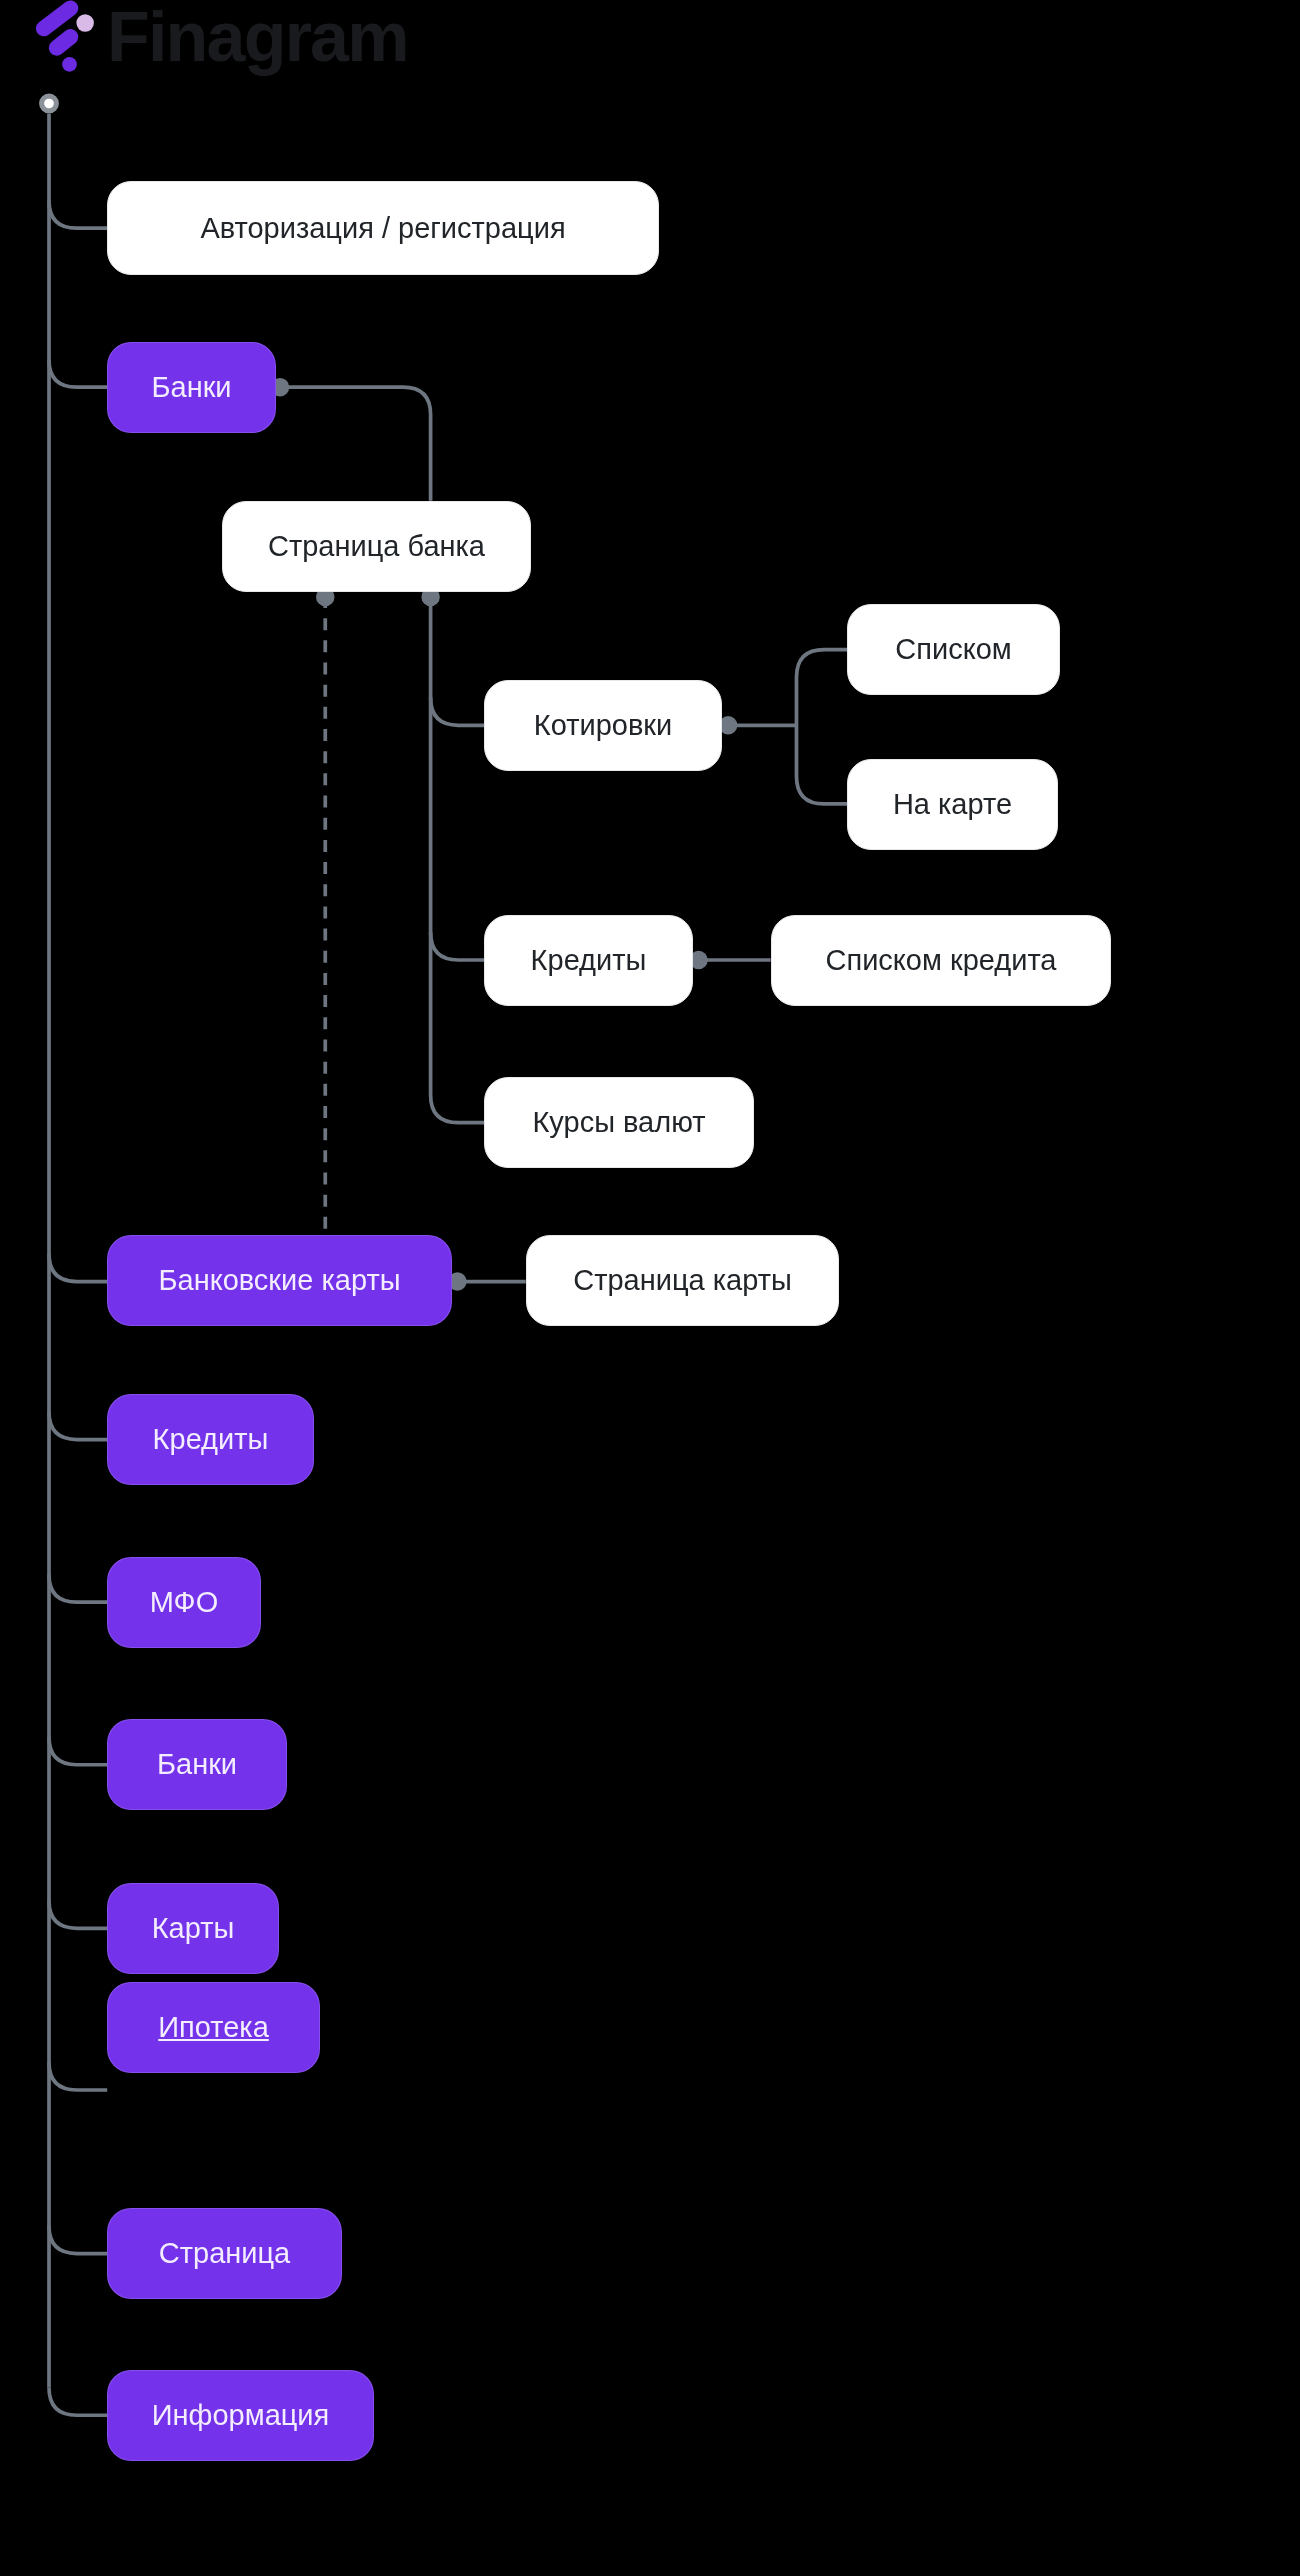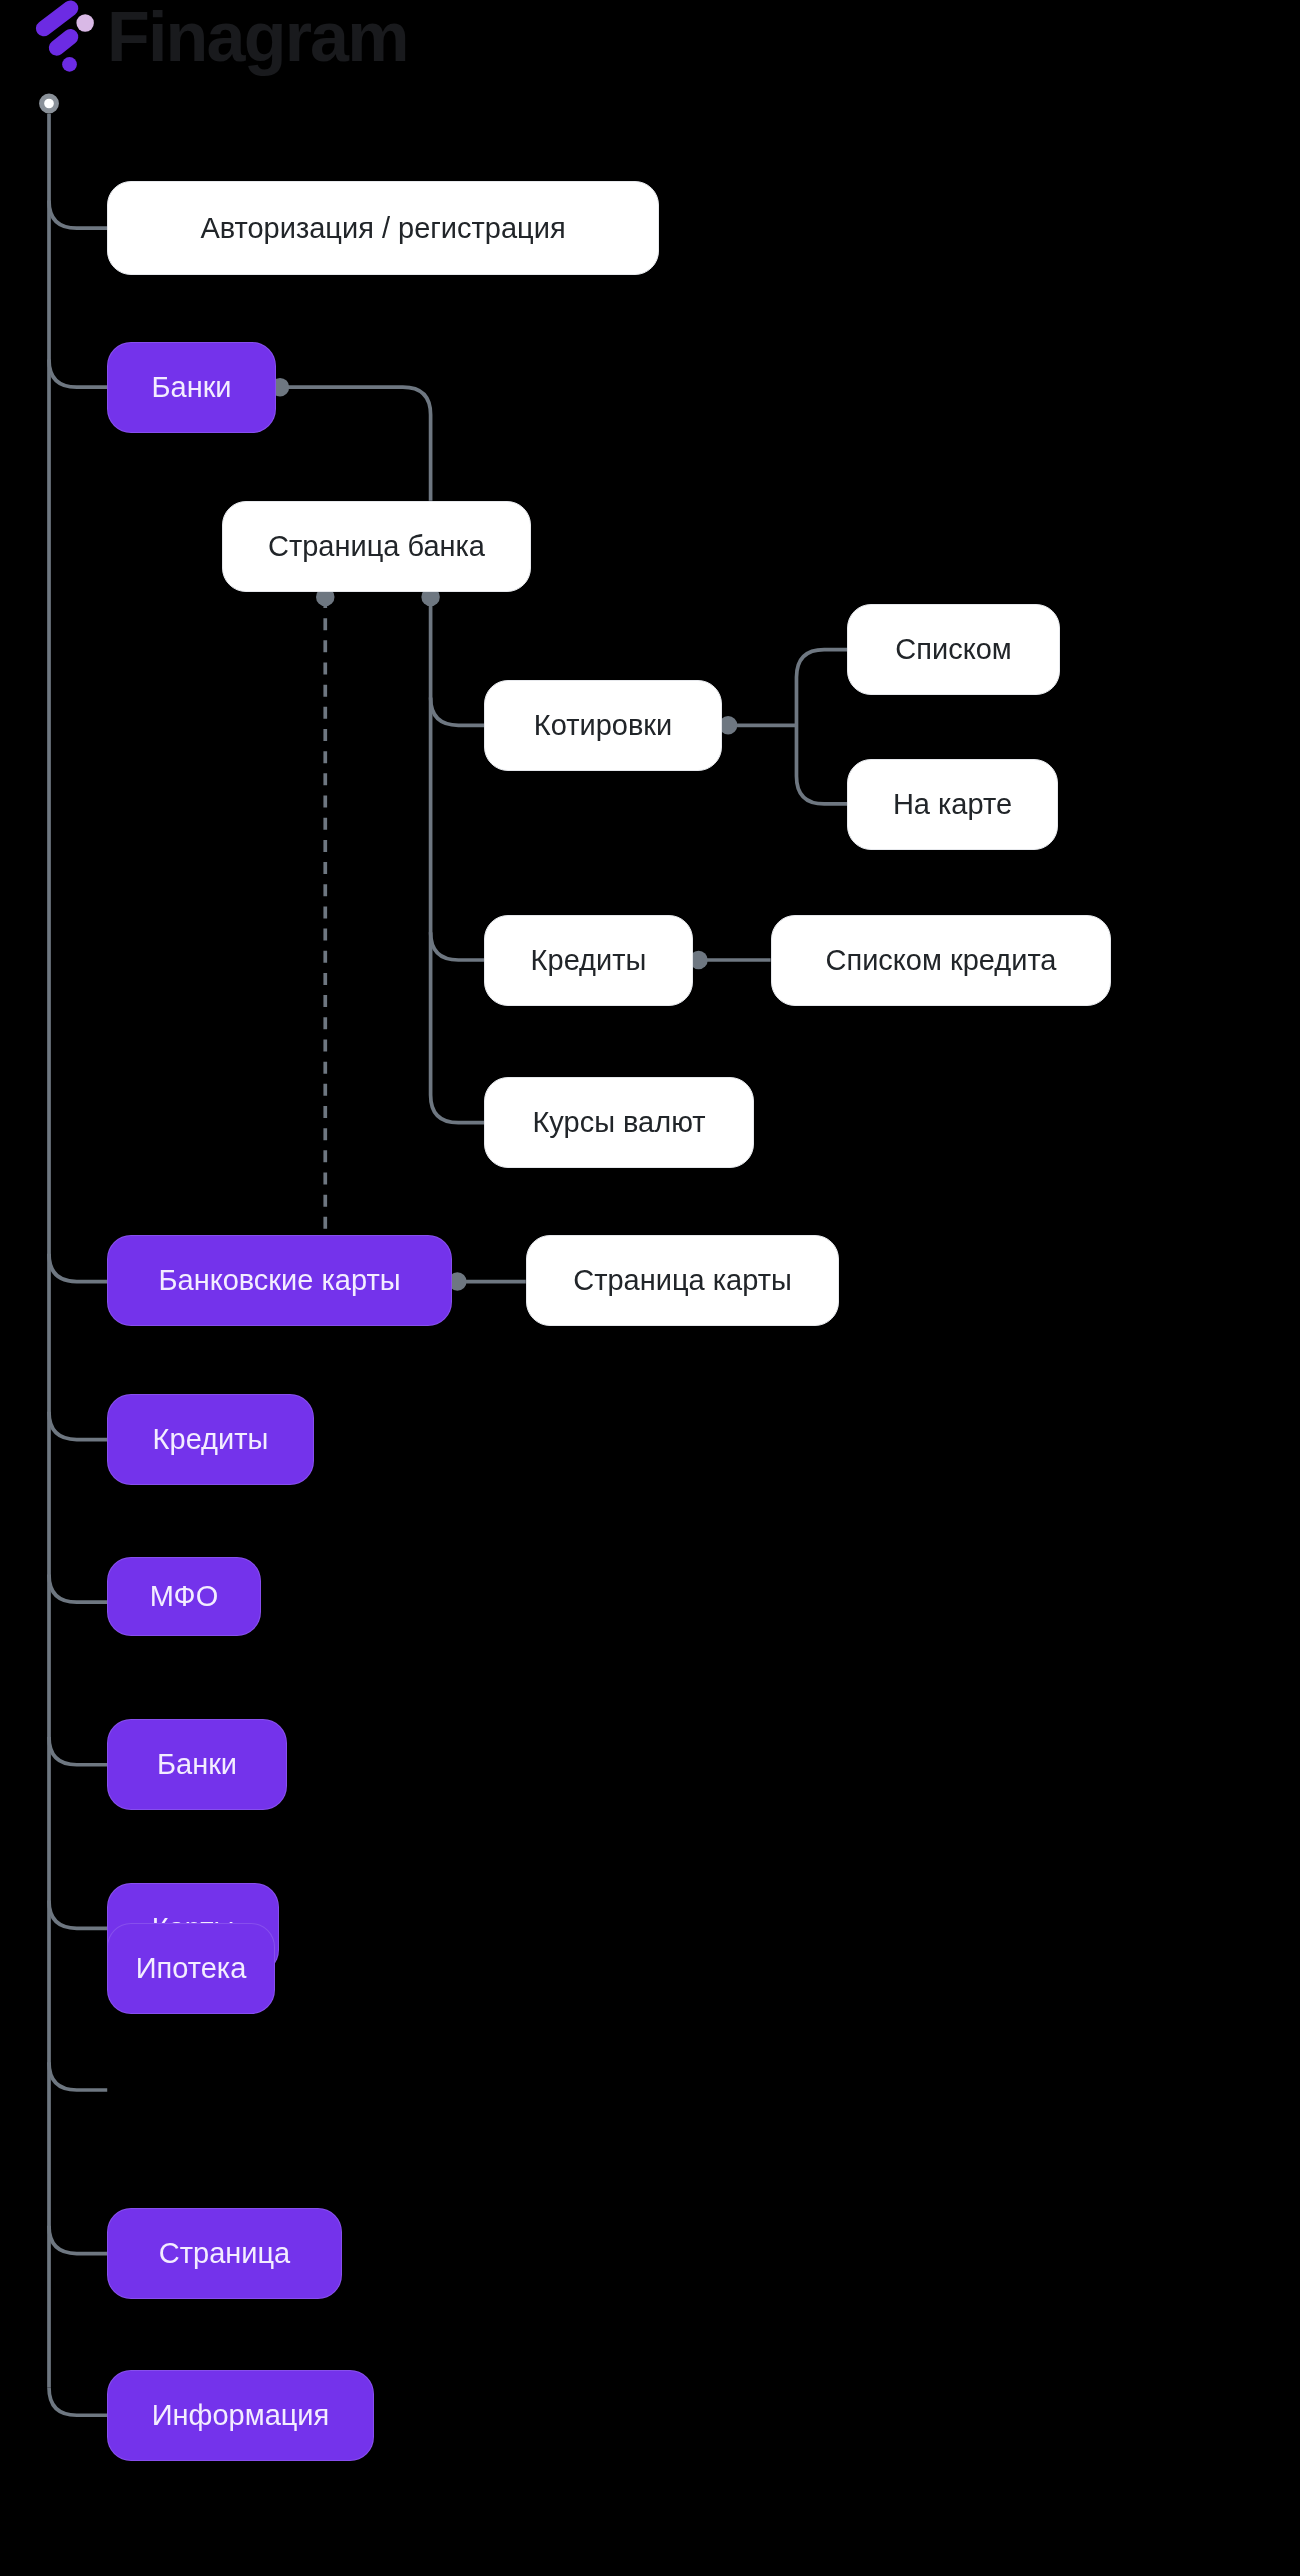--- a/index.html
+++ b/index.html
@@ -115,22 +115,22 @@
       <div class="node white" style="left: 222px; top: 501px; width: 309px; height: 91px;">Страница банка</div>
       <div class="node white" style="left: 484px; top: 680px; width: 238px; height: 91px;">Котировки</div>
       <div class="node white" style="left: 847px; top: 604px; width: 213px; height: 91px;">Списком</div>
       <div class="node white" style="left: 847px; top: 759px; width: 211px; height: 91px;">На карте</div>
       <div class="node white" style="left: 484px; top: 915px; width: 209px; height: 91px;">Кредиты</div>
       <div class="node white" style="left: 771px; top: 915px; width: 340px; height: 91px;">Списком кредита</div>
       <div class="node white" style="left: 484px; top: 1077px; width: 270px; height: 91px;">Курсы валют</div>
       <div class="node primary" style="left: 107px; top: 1235px; width: 345px; height: 91px;">Банковские карты</div>
       <div class="node white" style="left: 526px; top: 1235px; width: 313px; height: 91px;">Страница карты</div>
       <div class="node primary" style="left: 107px; top: 1394px; width: 207px; height: 91px;">Кредиты</div>
-      <div class="node primary" style="left: 107px; top: 1557px; width: 154px; height: 79px;">МФО</div>
+      <div class="node primary" style="left: 107px; top: 1557px; width: 154px; height: 91px;">МФО</div>
       <div class="node primary" style="left: 107px; top: 1719px; width: 180px; height: 91px;">Банки</div>
       <div class="node primary" style="left: 107px; top: 1883px; width: 172px; height: 91px;">Карты</div>
-      <div class="node primary" style="left: 107px; top: 1923px; width: 168px; height: 91px;">Ипотека</div>
+      <div class="node primary" style="left: 107px; top: 1982px; width: 213px; height: 91px; text-decoration: underline;">Ипотека</div>
       <div class="node primary" style="left: 107px; top: 2208px; width: 235px; height: 91px;">Страница</div>
       <div class="node primary" style="left: 107px; top: 2370px; width: 267px; height: 91px;">Информация</div>
     </div>
 
 </div>
 
 
 </body></html>

